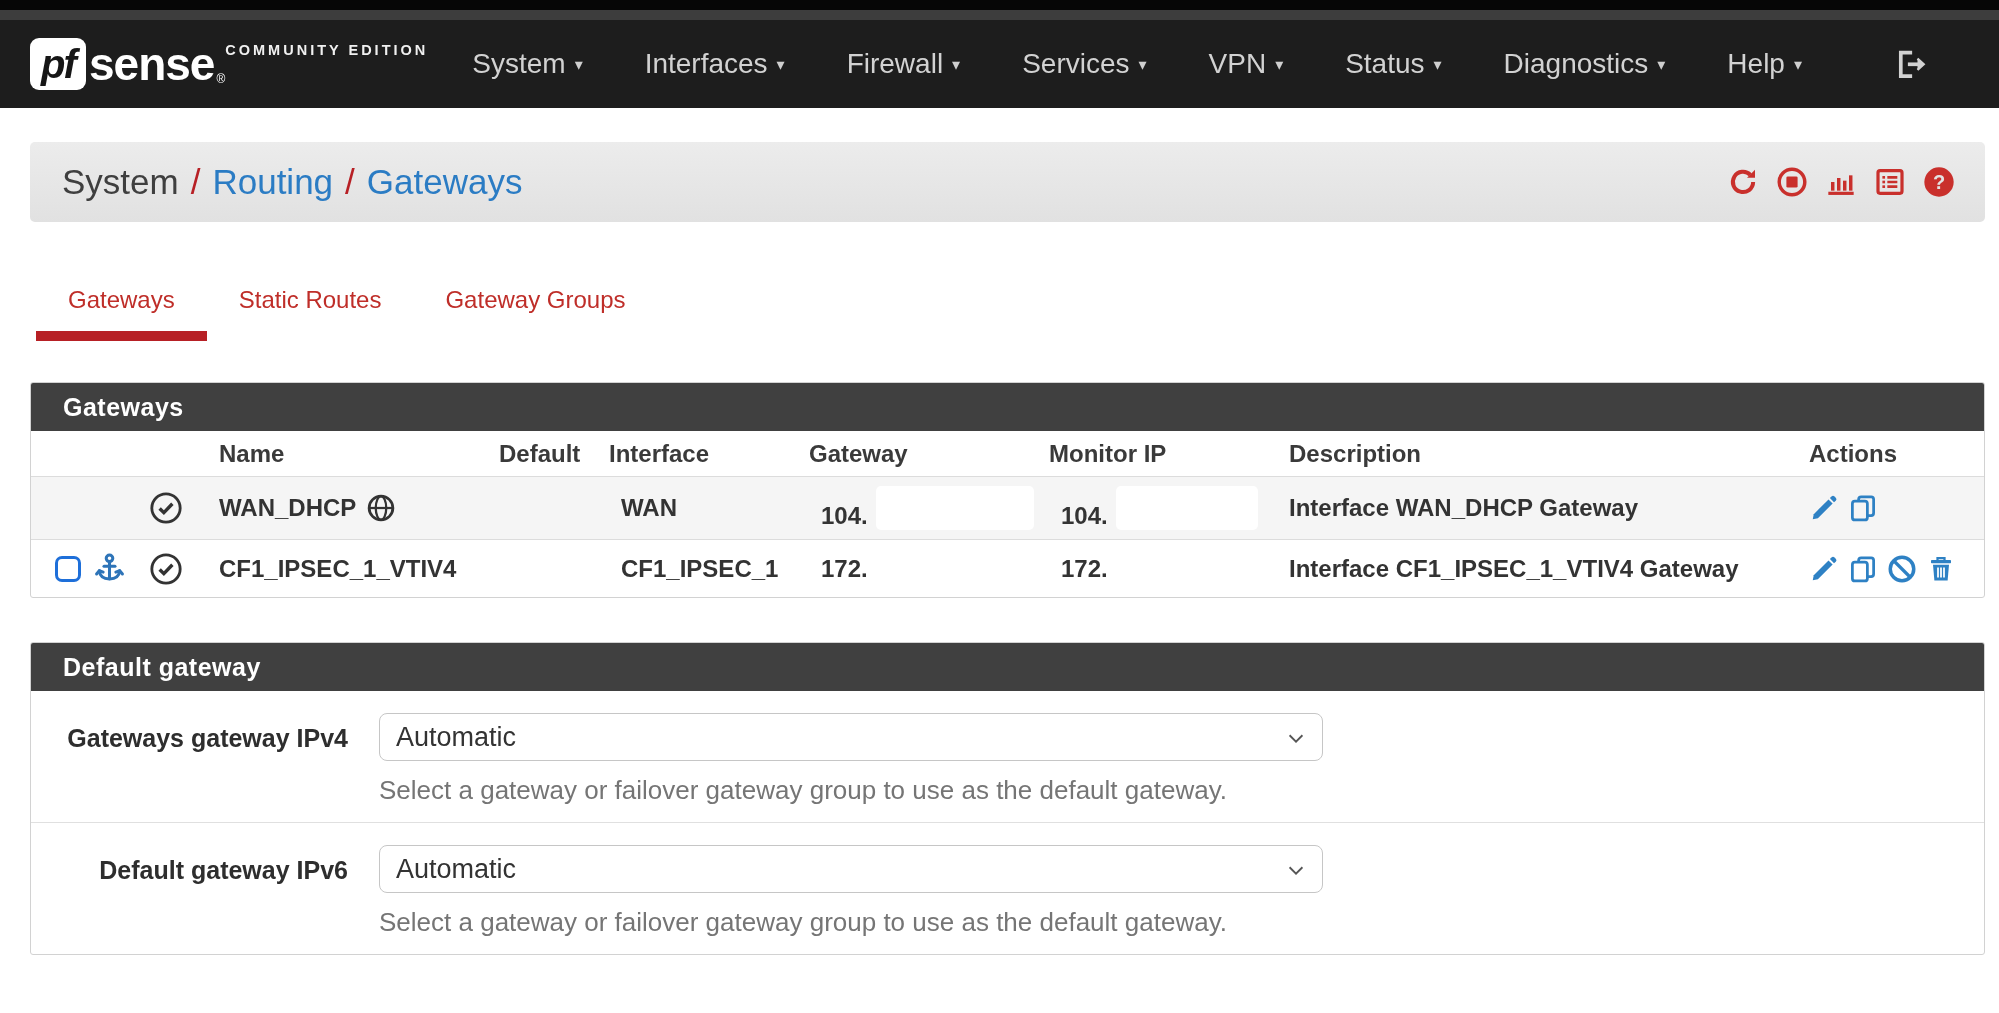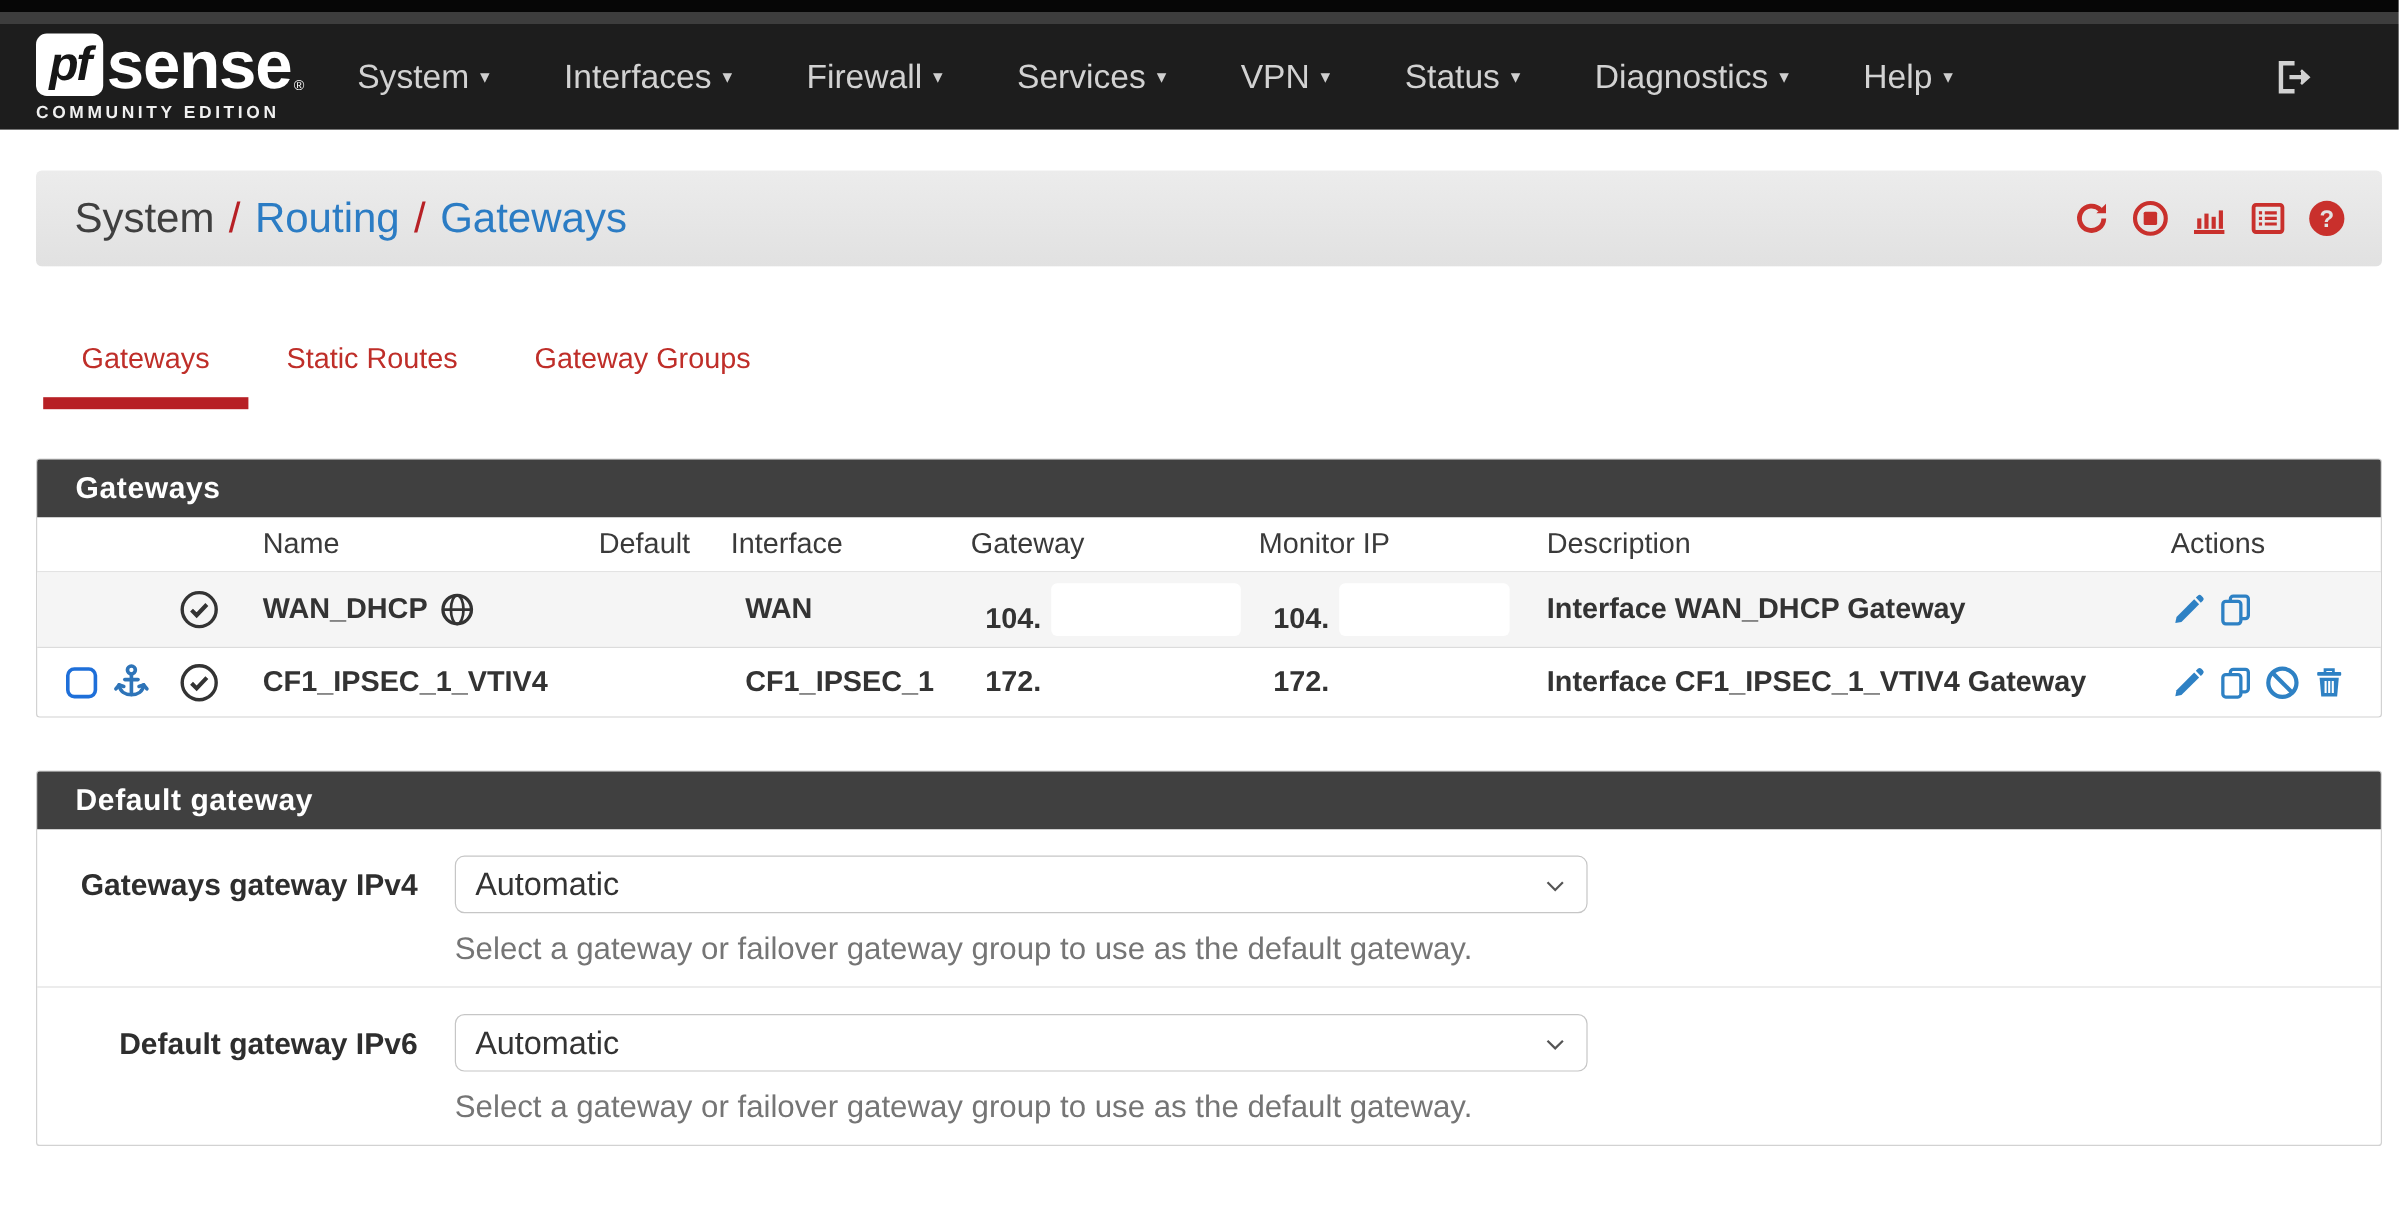--- a/index.html
+++ b/index.html
@@ -3,26 +3,26 @@
 <meta charset="utf-8">
 <style>
   * { margin:0; padding:0; box-sizing:border-box; }
   html,body { width:1999px; height:1013px; overflow:hidden; background:#fff;
               font-family:"Liberation Sans","DejaVu Sans",sans-serif; color:#333; }
 
   
   .top-black { height:10px; background:#060606; }
   .top-gray  { height:10px; background:#3d3d3d; }
   .navbar { height:88px; background:#1d1d1d; display:flex; align-items:center; padding:0 0 0 30px; }
-  .brand { display:flex; flex-direction:column; justify-content:center; margin-right:44px; cursor:pointer; }
+  .brand { display:flex; flex-direction:row; justify-content:center; margin-right:44px; cursor:pointer; }
   .brand-top { display:flex; align-items:center; }
   .pf-box { background:#fff; color:#161616; border-radius:9px; width:56px; height:52px;
             display:flex; align-items:center; justify-content:center;
             font-weight:bold; font-style:italic; font-size:40px; letter-spacing:-2px; }
-  .brand-sense { color:#fff; font-weight:bold; font-size:56px; letter-spacing:-1px; margin-left:3px; line-height:1; }
+  .brand-sense { color:#fff; font-weight:bold; font-size:46px; letter-spacing:-1px; margin-left:3px; line-height:1; }
   .brand-reg { color:#fff; font-size:12px; align-self:flex-end; margin:0 0 4px 2px; }
   .brand-edition { color:#f0f0f0; font-size:14.5px; font-weight:bold; letter-spacing:3px; margin-top:4px; }
   .nav-items { display:flex; align-items:center; gap:62px; }
   .nav-item { color:#d2d2d2; font-size:28px; cursor:pointer; display:flex; align-items:center; white-space:nowrap; }
   .caret { font-size:16px; margin-left:9px; color:#cfcfcf; }
   .nav-signout { margin-left:auto; margin-right:72px; color:#d2d2d2; cursor:pointer; display:flex; }
 
   
   .container { width:1955px; margin:0 auto 0 30px; }
 
@@ -45,21 +45,21 @@
 
   
   .panel { margin-top:41px; border:1px solid #d2d2d2; border-radius:3px; background:#fff; }
   .panel-header { background:#404040; color:#fff; font-weight:bold; font-size:25px;
                   height:48px; display:flex; align-items:center; padding-left:32px;
                   letter-spacing:0.5px; border-radius:2px 2px 0 0; }
 
   
   .grid-row { display:grid; grid-template-columns:110px 50px 300px 110px 200px 240px 240px 520px auto;
               align-items:center;font-weight:bold; }
-  .thead { height:46px; font-weight:normal; font-size:24px; color:#3a3a3a; border-bottom:1px solid #dcdcdc; }
+  .thead { height:46px; font-weight:bold; font-size:24px; color:#3a3a3a; border-bottom:1px solid #dcdcdc; }
   .trow  { font-size:24px; color:#333; }
   .trow.striped { background:#f5f5f5; }
   .trow + .trow { border-top:1px solid #dcdcdc; }
   .row1 { height:62px; }
   .row2 { height:58px; }
   .cell { padding-left:8px; }
   .cell-name { padding-left:28px; display:flex; align-items:center; gap:10px; }
   .cell-pad20 { padding-left:20px; }
   .cell-lead { padding-left:24px; display:flex; align-items:center; gap:12px; }
   .cell-check { display:flex; align-items:center; justify-content:center; color:#333; }

